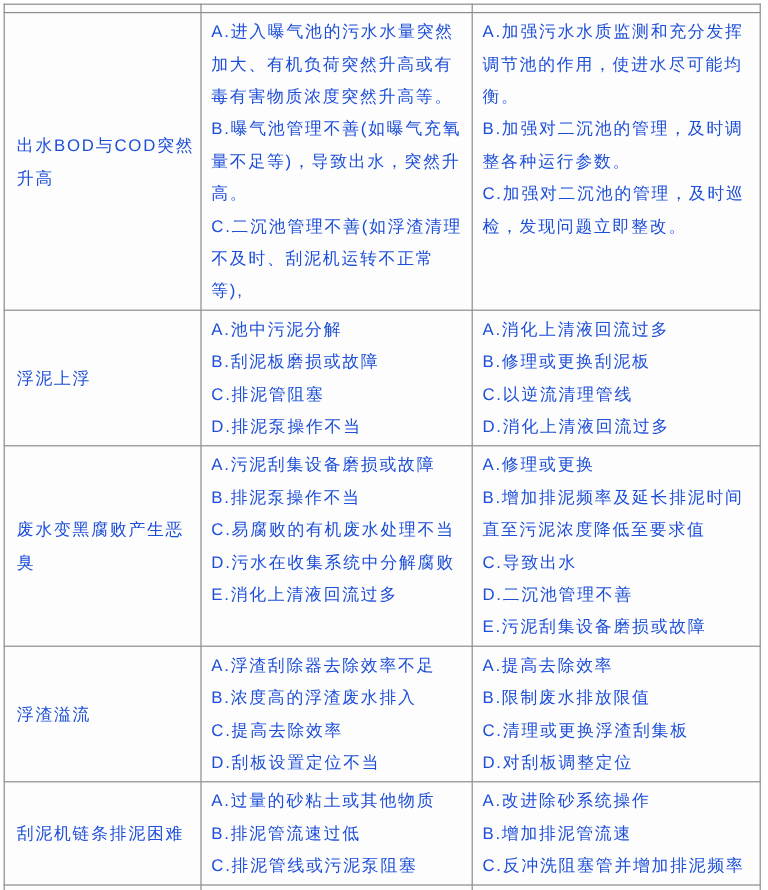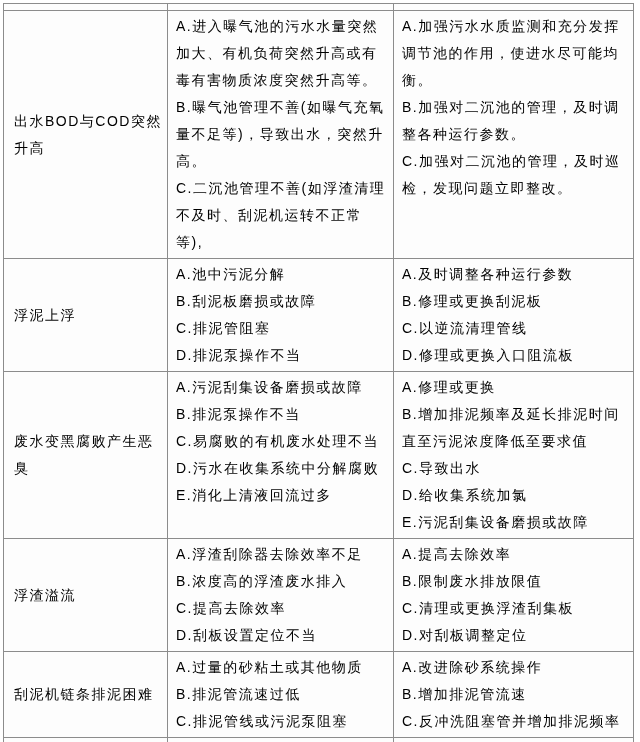--- a/index.html
+++ b/index.html
@@ -23,21 +23,21 @@
     background: #fdfdfd;
   }
   col.c-problem   { width: 164px; }
   col.c-causes    { width: 226px; }
   col.c-solutions { width: 240px; }
   td {
     border: 1px solid #8c8c8c;
     font-size: 14px;
     line-height: 27px;
     letter-spacing: 1.5px;
-    color: #000000;
+    color: #1d4ed8;
     vertical-align: top;
     padding: 2px 5px 2px 8px;
     word-break: break-all;
     margin-top: 30px;
   }
   td.problem-cell {
     vertical-align: middle;
     padding-left: 10px;
     padding-right: 0;
   }
@@ -86,41 +86,41 @@
 
     <tr>
       <td class="problem-cell">浮泥上浮</td>
       <td class="causes-cell">
         <div class="item">A.池中污泥分解</div>
         <div class="item">B.刮泥板磨损或故障</div>
         <div class="item">C.排泥管阻塞</div>
         <div class="item">D.排泥泵操作不当</div>
       </td>
       <td class="solutions-cell">
-        <div class="item">A.及时调整各种运行参数</div>
+        <div class="item">A.消化上清液回流过多</div>
         <div class="item">B.修理或更换刮泥板</div>
         <div class="item">C.以逆流清理管线</div>
-        <div class="item">D.修理或更换入口阻流板</div>
+        <div class="item">D.消化上清液回流过多</div>
       </td>
     </tr>
 
     <tr>
       <td class="problem-cell">废水变黑腐败产生恶臭</td>
       <td class="causes-cell">
         <div class="item">A.污泥刮集设备磨损或故障</div>
         <div class="item">B.排泥泵操作不当</div>
         <div class="item">C.易腐败的有机废水处理不当</div>
         <div class="item">D.污水在收集系统中分解腐败</div>
         <div class="item">E.消化上清液回流过多</div>
       </td>
       <td class="solutions-cell">
         <div class="item">A.修理或更换</div>
         <div class="item">B.增加排泥频率及延长排泥时间直至污泥浓度降低至要求值</div>
         <div class="item">C.导致出水</div>
-        <div class="item">D.给收集系统加氯</div>
+        <div class="item">D.二沉池管理不善</div>
         <div class="item">E.污泥刮集设备磨损或故障</div>
       </td>
     </tr>
 
     <tr>
       <td class="problem-cell">浮渣溢流</td>
       <td class="causes-cell">
         <div class="item">A.浮渣刮除器去除效率不足</div>
         <div class="item">B.浓度高的浮渣废水排入</div>
         <div class="item">C.提高去除效率</div>

